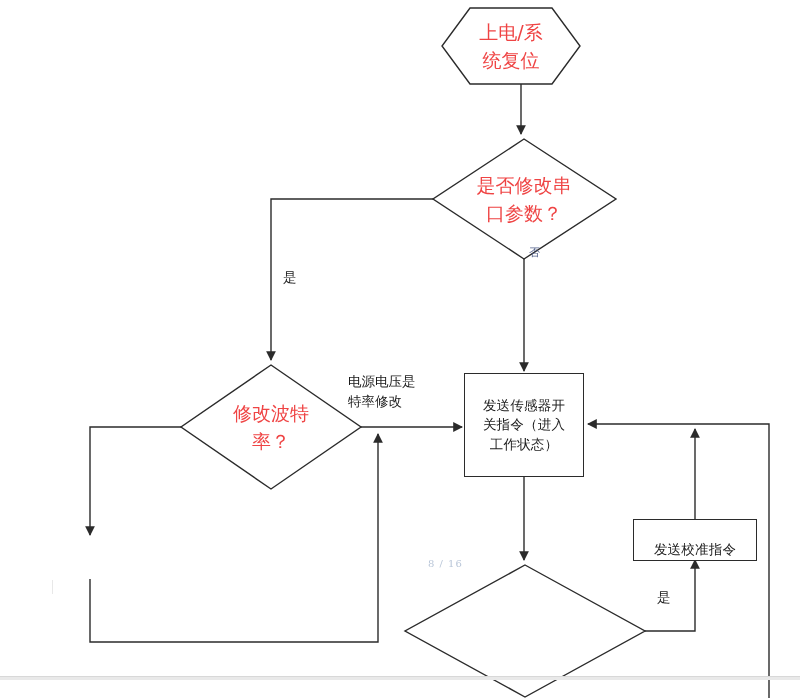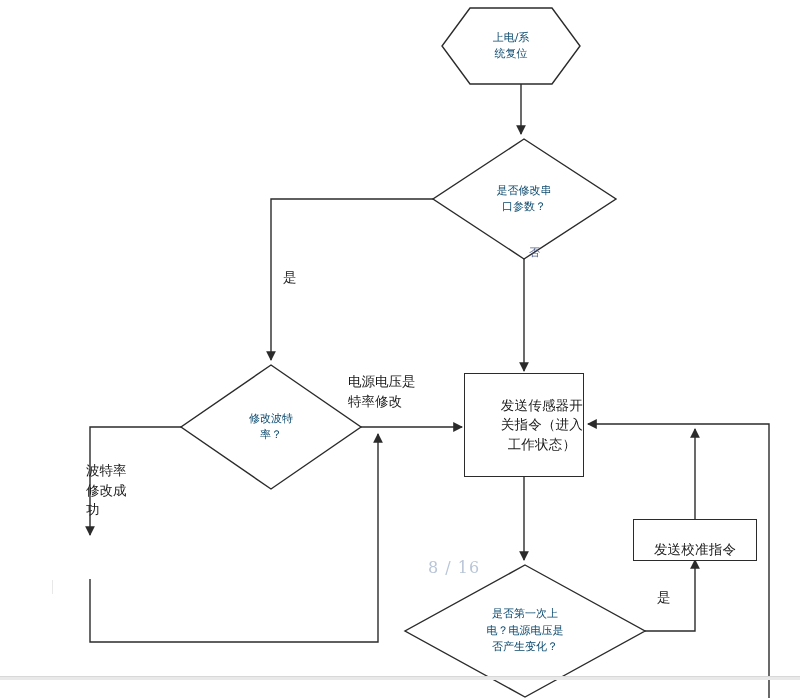--- a/index.html
+++ b/index.html
@@ -37,38 +37,38 @@
     border:1.4px solid #2b2b2b;
     background:#ffffff;
   }
   .shapetext{
     position:absolute;
     box-sizing:border-box;
     display:flex;
     align-items:center;
     justify-content:center;
     text-align:center;
-    color:#0c4a6e;
-    font-size:11px;
+    color:#ef4444;
+    font-size:19px;
     line-height:1.5;
     white-space:pre-line;
     pointer-events:none;
   }
   .edgelabel{
     position:absolute;
     color:#1a1a1a;
     font-size:13.5px;
     line-height:1.45;
     white-space:pre-line;
     text-align:left;
   }
   .pagenum{
     position:absolute;
     color:#b9c6d8;
-    font-size:16px;
+    font-size:10px;
     letter-spacing:1px;
     font-family:"DejaVu Serif","Liberation Serif",serif;
   }
   .bottomrule{
     position:absolute;
     left:0;
     width:800px;
     height:3px;
     background:#e9e9e9;
     border-top:1px solid #d8d8d8;
@@ -121,42 +121,36 @@
 
   <div class="shapetext" style="left:462px;top:14px;width:98px;height:64px;">上电/系
 统复位</div>
 
   <div class="shapetext" style="left:455px;top:167px;width:138px;height:64px;">是否修改串
 口参数？</div>
 
   <div class="shapetext" style="left:208px;top:395px;width:126px;height:64px;">修改波特
 率？</div>
 
-  <div class="shapetext" style="left:438px;top:583px;width:174px;height:96px;">是否第一次上
-电？电源电压是
-否产生变化？</div>
 
-  <div class="node proc" style="left:464px;top:373px;width:120px;height:104px;justify-content:flex-end;">
+  <div class="node proc" style="left:464px;top:373px;width:120px;height:104px;">
     <span>发送传感器开
 关指令（进入
 工作状态）</span>
   </div>
 
 
   <div class="node proc" style="left:633px;top:519px;width:124px;height:42px;align-items:flex-end;">
     <span>发送校准指令</span>
   </div>
 
   <div class="edgelabel" style="left:283px;top:268px;">是</div>
 
   <div class="edgelabel" style="left:529px;top:245px;font-size:11px;color:#3a4a7a;opacity:.85;">否</div>
 
-  <div class="edgelabel" style="left:86px;top:461px;">波特率
-修改成
-功</div>
 
   <div class="edgelabel" style="left:348px;top:372px;">电源电压是
 特率修改</div>
 
   <div class="edgelabel" style="left:657px;top:588px;">是</div>
 
   <div class="pagenum" style="left:428px;top:558px;">8 / 16</div>
 
   <div class="ghost" style="left:52px;top:580px;width:1px;height:14px;"></div>
 

